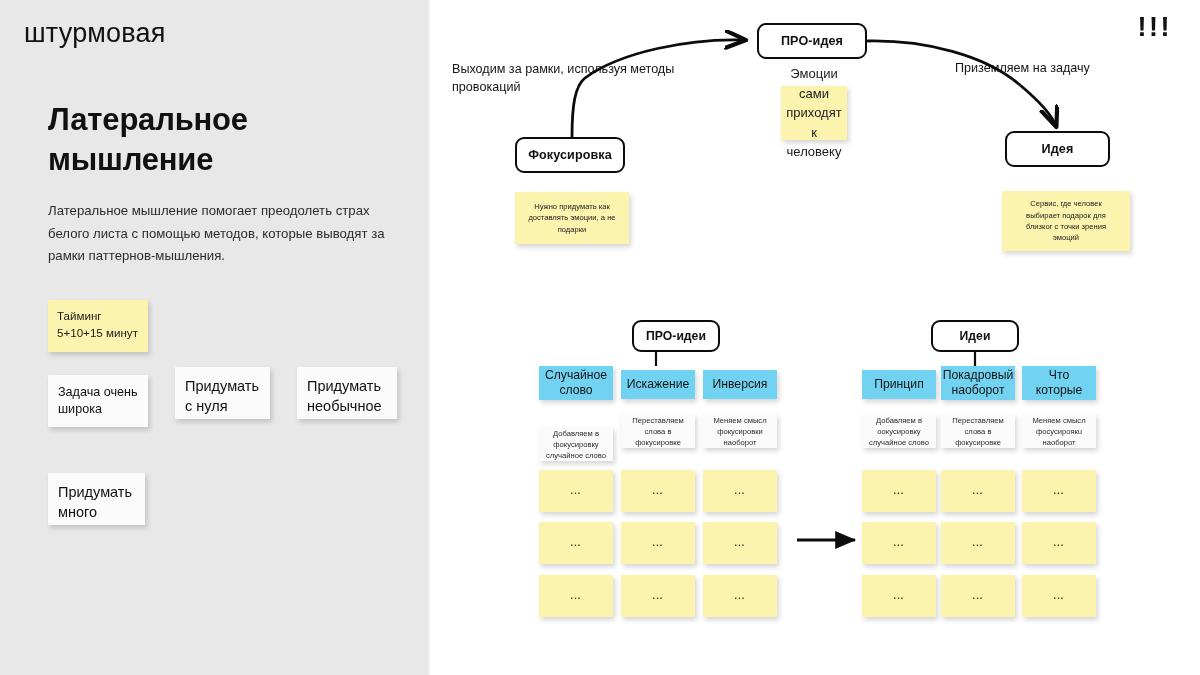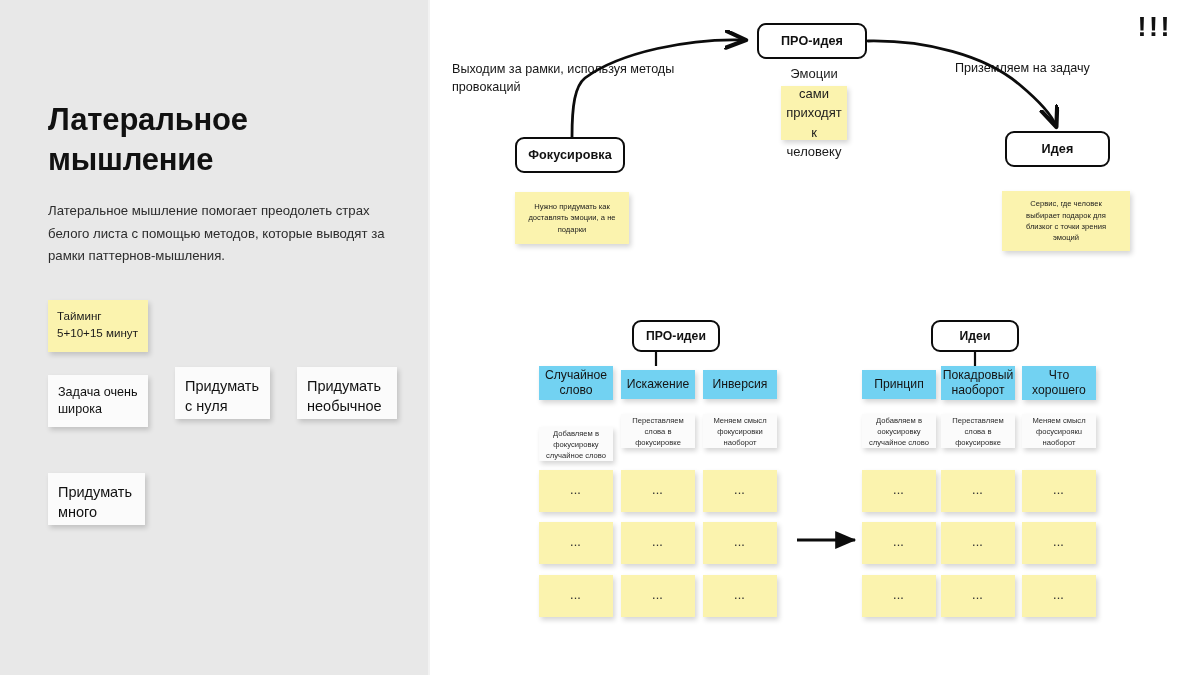--- a/index.html
+++ b/index.html
@@ -98,20 +98,21 @@
   }
 </style>
 </head>
 <body>
 
 <div class="root">
 
   <div class="sidebar"></div>
   <div class="sidebar-edge"></div>
 
+  <div class="brand">штурмовая</div>
   <div class="headline">Латеральное мышление</div>
   <div class="lede">Латеральное мышление помогает преодолеть страх белого листа с помощью методов, которые выводят за рамки паттернов-мышления.</div>
 
   <div class="card yellow sb-note">
     <span>Тайминг</span>
     <span>5+10+15 минут</span>
   </div>
 
   <div class="card white sb-card small" style="left:48px;top:375px;width:100px;height:52px;">
     <span>Задача очень широка</span>
@@ -153,21 +154,21 @@
   <div class="card blue mhead" style="left:539px;top:366px;width:74px;height:34px;">Случайное слово</div>
   <div class="card blue mhead" style="left:621px;top:370px;width:74px;height:29px;">Искажение</div>
   <div class="card blue mhead" style="left:703px;top:370px;width:74px;height:29px;">Инверсия</div>
 
   <div class="card white mdesc" style="left:539px;top:414px;width:74px;height:34px;margin-top:13px;">Добавляем в фокусировку случайное слово</div>
   <div class="card white mdesc" style="left:621px;top:414px;width:74px;height:34px;">Переставляем слова в фокусировке</div>
   <div class="card white mdesc" style="left:703px;top:414px;width:74px;height:34px;">Меняем смысл фокусировки наоборот</div>
 
   <div class="card blue mhead" style="left:862px;top:370px;width:74px;height:29px;">Принцип</div>
   <div class="card blue mhead" style="left:941px;top:366px;width:74px;height:34px;">Покадровый наоборот</div>
-  <div class="card blue mhead" style="left:1022px;top:366px;width:74px;height:34px;">Что хорошего</div>
+  <div class="card blue mhead" style="left:1022px;top:366px;width:74px;height:34px;">Что которые</div>
 
   <div class="card white mdesc" style="left:862px;top:414px;width:74px;height:34px;">Добавляем в оокусировку случайное слово</div>
   <div class="card white mdesc" style="left:941px;top:414px;width:74px;height:34px;">Переставляем слова в фокусировке</div>
   <div class="card white mdesc" style="left:1022px;top:414px;width:74px;height:34px;">Меняем смысл фосусироякu наоборот</div>
 
   <div id="grid-host">
       <div class="card yellow mcell" style="left: 539px; top: 470px; width: 74px; height: 42px;">...</div>
       <div class="card yellow mcell" style="left: 621px; top: 470px; width: 74px; height: 42px;">...</div>
       <div class="card yellow mcell" style="left: 703px; top: 470px; width: 74px; height: 42px;">...</div>
       <div class="card yellow mcell" style="left: 862px; top: 470px; width: 74px; height: 42px;">...</div>

